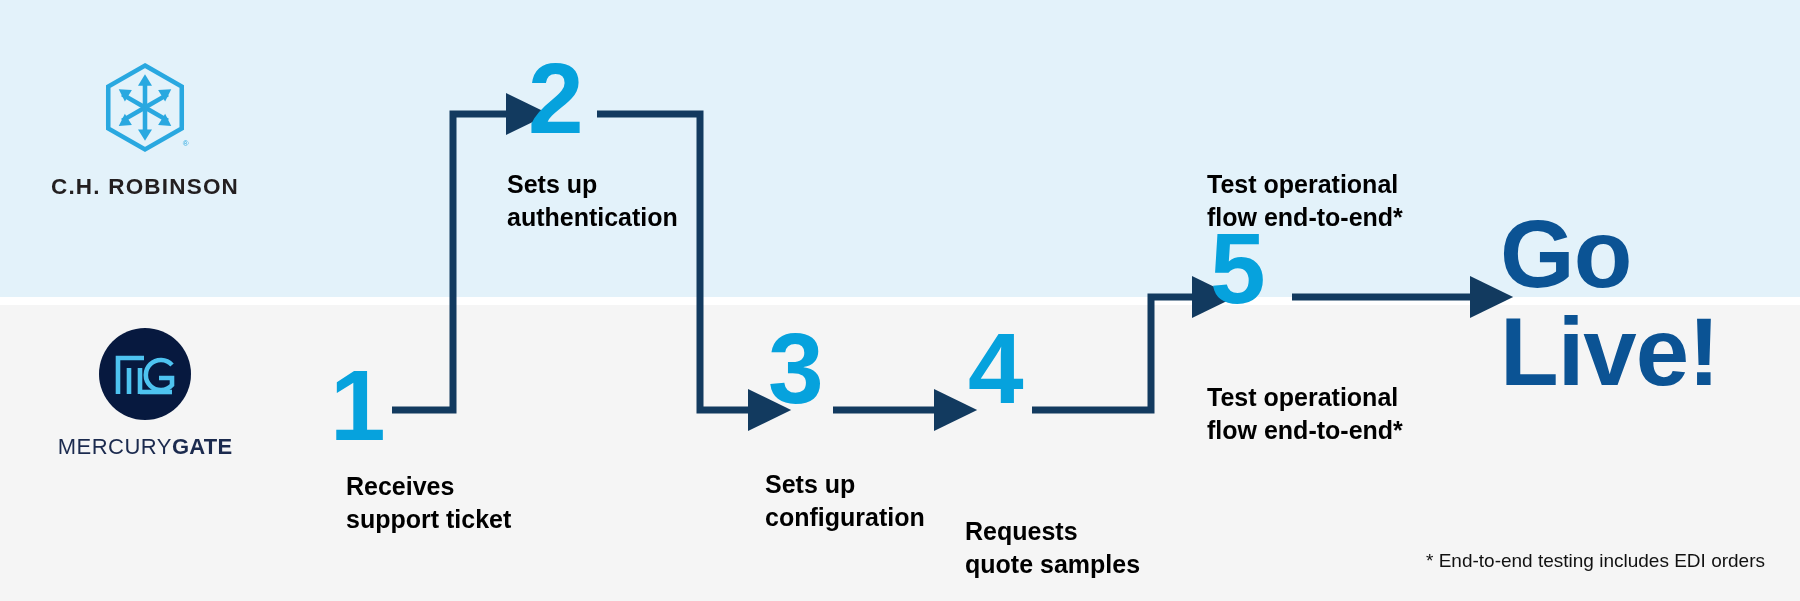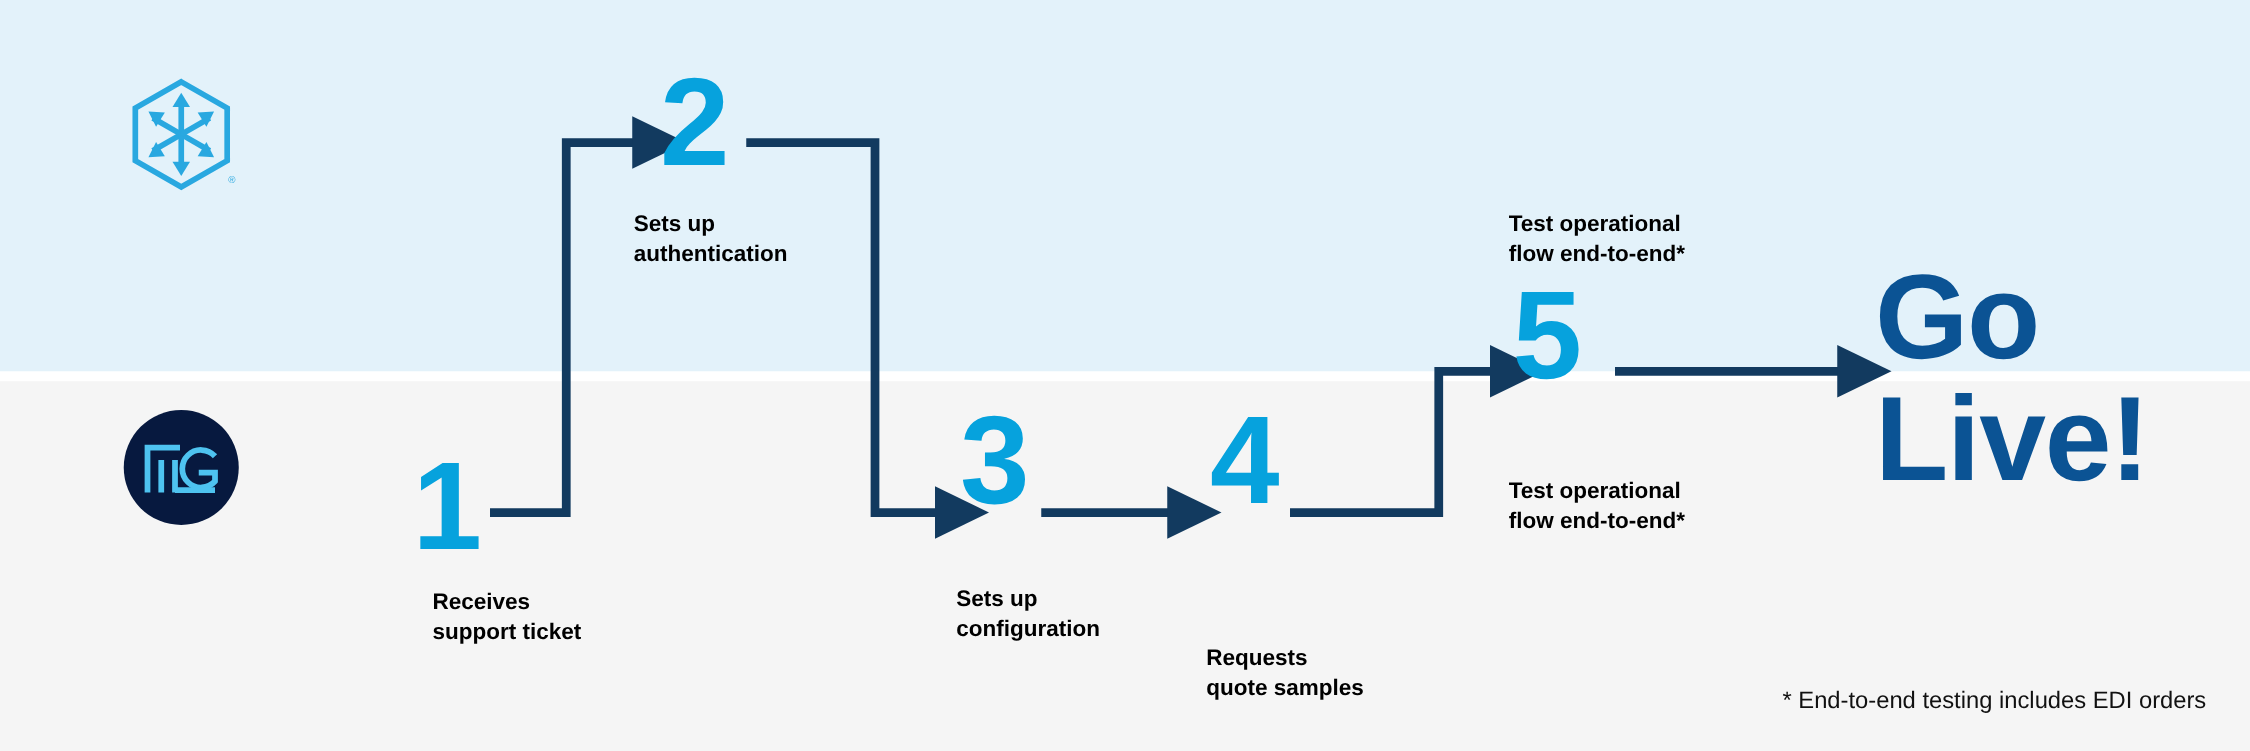--- a/index.html
+++ b/index.html
@@ -40,21 +40,21 @@
     font-family:"Liberation Sans",sans-serif;letter-spacing:-2px;
   }
   #step-1{left:330px;top:355px;}
   #step-2{left:528px;top:48px;}
   #step-3{left:768px;top:318px;}
   #step-4{left:968px;top:318px;}
   #step-5{left:1210px;top:218px;}
 
   
   .step-label{
-    position:absolute;color:#000000;font-weight:bold;font-size:18px;line-height:1.32;
+    position:absolute;color:#000000;font-weight:bold;font-size:25px;line-height:1.32;
     font-family:"Liberation Sans",sans-serif;white-space:pre-line;
   }
   #label-1{left:333px;top:470px;margin-left:13px;}
   #label-2{left:507px;top:168px;}
   #label-3{left:765px;top:468px;}
   #label-4{left:965px;top:468px;margin-top:47px;}
   #label-5a{left:1207px;top:168px;}
   #label-5b{left:1207px;top:381px;}
 
   
@@ -121,36 +121,40 @@
         <polygon points="20,31 35,32 27,45"></polygon>
 
         <polygon points="80,31 73,45 65,32"></polygon>
 
         <polygon points="20,73 27,59 35,72"></polygon>
 
         <polygon points="80,73 65,72 73,59"></polygon>
       </g>
       <text x="93" y="96" font-size="9" fill="#29A8E0" font-family="'Liberation Sans',sans-serif">®</text>
     </svg>
+    <div class="chr-word">C.H. ROBINSON</div>
   </div>
 
   <div class="logo-block" id="mg-logo-block">
     <div class="mg-circle">
       <svg width="62" height="44" viewBox="0 0 62 44">
         <g fill="none" stroke="#4EC3F0" stroke-width="4.6">
 
           <path d="M4,42 L4,6 L30,6"></path>
           <path d="M15,42 L15,16"></path>
 
           <path d="M26,42 L26,16"></path>
 
           <path d="M58,13 A15,15 0 1 0 58,33 L58,26 L45,26"></path>
           <path d="M26,40 L58,40"></path>
         </g>
       </svg>
+    </div>
+    <div class="mg-word">
+      <span class="thin">MERCURY</span><span class="bold">GATE</span>
     </div>
   </div>
 
   <div class="step-num" id="step-1">1</div>
   <div class="step-label" id="label-1">Receives
 support ticket</div>
 
   <div class="step-num" id="step-2">2</div>
   <div class="step-label" id="label-2">Sets up
 authentication</div>

